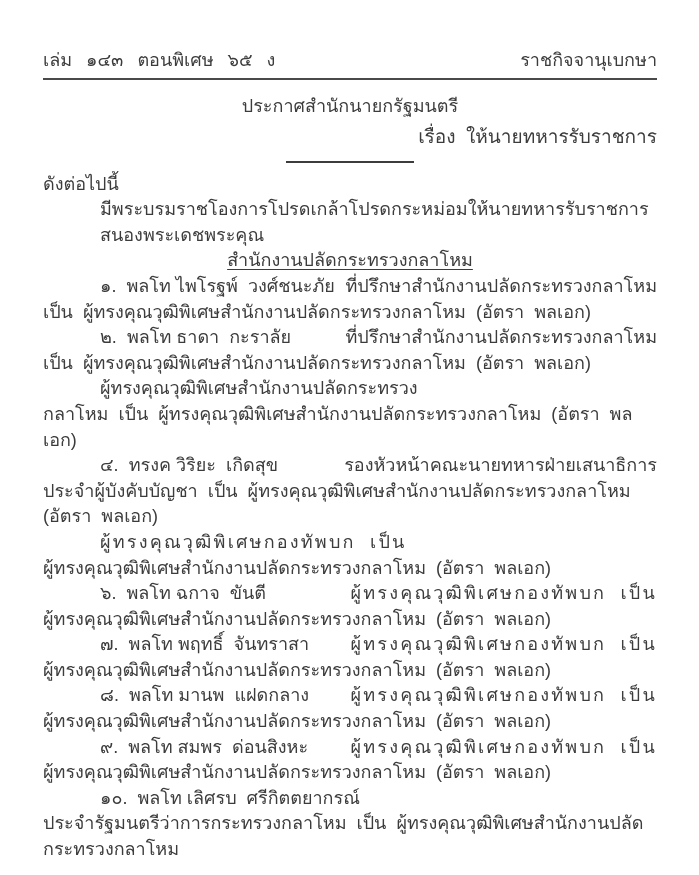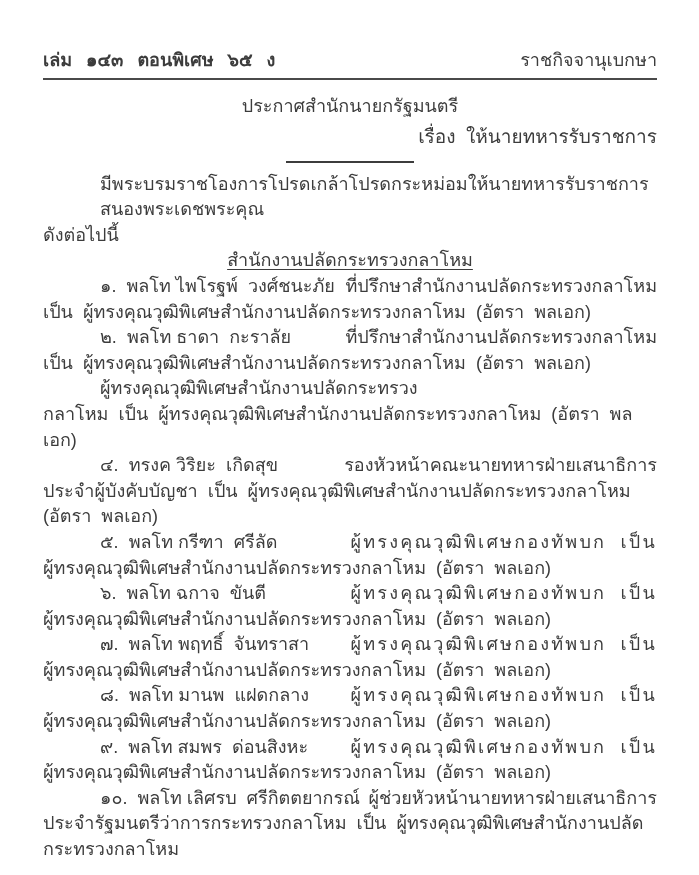--- a/index.html
+++ b/index.html
@@ -21,21 +21,21 @@
   }
   
   .page-num {
     text-align: center;
   }
   .masthead {
     display: flex;
     justify-content: space-between;
     align-items: baseline;
   }
-  .masthead .edition { word-spacing: 9px; white-space: pre; font-weight: bold; }
+  .masthead .edition { word-spacing: 9px; white-space: pre; }
   .masthead .gazette { text-align: center; }
   .masthead .gdate  { word-spacing: 7px; white-space: pre; }
   .head-rule {
     border: none;
     border-top: 2.5px solid #4a4a4a;
     margin: 4px 0 0 0;
   }
   
   .doc-title {
     margin-top: 9px;
@@ -82,22 +82,22 @@
   <div class="masthead">
     <span class="edition">เล่ม ๑๔๓ ตอนพิเศษ ๖๕ ง</span>
     <span class="gazette">ราชกิจจานุเบกษา</span>
   </div>
   <hr class="head-rule">
 
   <div class="doc-title">ประกาศสำนักนายกรัฐมนตรี</div>
   <div class="doc-subject">เรื่อง  ให้นายทหารรับราชการ</div>
   <hr class="title-divider">
 
+  <div class="preamble-line">ดังต่อไปนี้</div>
   <div class="preamble-line indent">มีพระบรมราชโองการโปรดเกล้าโปรดกระหม่อมให้นายทหารรับราชการสนองพระเดชพระคุณ</div>
-  <div class="preamble-line">ดังต่อไปนี้</div>
 
   <div class="section-heading">สำนักงานปลัดกระทรวงกลาโหม</div>
 
   <div id="appointments-list">
   <div class="appt">
     <div class="appt-line1">
       <span class="appt-numname"><span class="appt-num">๑.</span><span>พลโท ไพโรฐพ์  วงศ์ชนะภัย</span></span>
       <span class="appt-pos">ที่ปรึกษาสำนักงานปลัดกระทรวงกลาโหม</span>
     </div>
     <div>
@@ -129,21 +129,20 @@
       <span class="appt-numname"><span class="appt-num">๔.</span><span>ทรงค วิริยะ  เกิดสุข</span></span>
       <span class="appt-pos">รองหัวหน้าคณะนายทหารฝ่ายเสนาธิการ</span>
     </div>
     <div>
           <div class="cont-line">ประจำผู้บังคับบัญชา  เป็น  ผู้ทรงคุณวุฒิพิเศษสำนักงานปลัดกระทรวงกลาโหม  (อัตรา  พลเอก)</div>
         </div>
   </div>
 
   <div class="appt">
     <div class="appt-line1">
-      <span class="appt-numname"><span class="appt-num">๕.</span><span>พลโท กรีฑา  ศรีลัด</span></span>
       <span class="appt-pos spread">ผู้ทรงคุณวุฒิพิเศษกองทัพบก  เป็น</span>
     </div>
     <div>
           <div class="cont-line">ผู้ทรงคุณวุฒิพิเศษสำนักงานปลัดกระทรวงกลาโหม  (อัตรา  พลเอก)</div>
         </div>
   </div>
 
   <div class="appt">
     <div class="appt-line1">
       <span class="appt-numname"><span class="appt-num">๖.</span><span>พลโท ฉกาจ  ขันตี</span></span>
@@ -180,21 +179,20 @@
       <span class="appt-pos spread">ผู้ทรงคุณวุฒิพิเศษกองทัพบก  เป็น</span>
     </div>
     <div>
           <div class="cont-line">ผู้ทรงคุณวุฒิพิเศษสำนักงานปลัดกระทรวงกลาโหม  (อัตรา  พลเอก)</div>
         </div>
   </div>
 
   <div class="appt">
     <div class="appt-line1">
       <span class="appt-numname"><span class="appt-num">๑๐.</span><span>พลโท เลิศรบ  ศรีกิตตยากรณ์</span></span>
-      <span class="appt-pos">ผู้ช่วยหัวหน้านายทหารฝ่ายเสนาธิการ</span>
     </div>
     <div>
           <div class="cont-line">ประจำรัฐมนตรีว่าการกระทรวงกลาโหม  เป็น  ผู้ทรงคุณวุฒิพิเศษสำนักงานปลัดกระทรวงกลาโหม</div>
         </div>
   </div>
 
 </div>
 
 </div>
 

